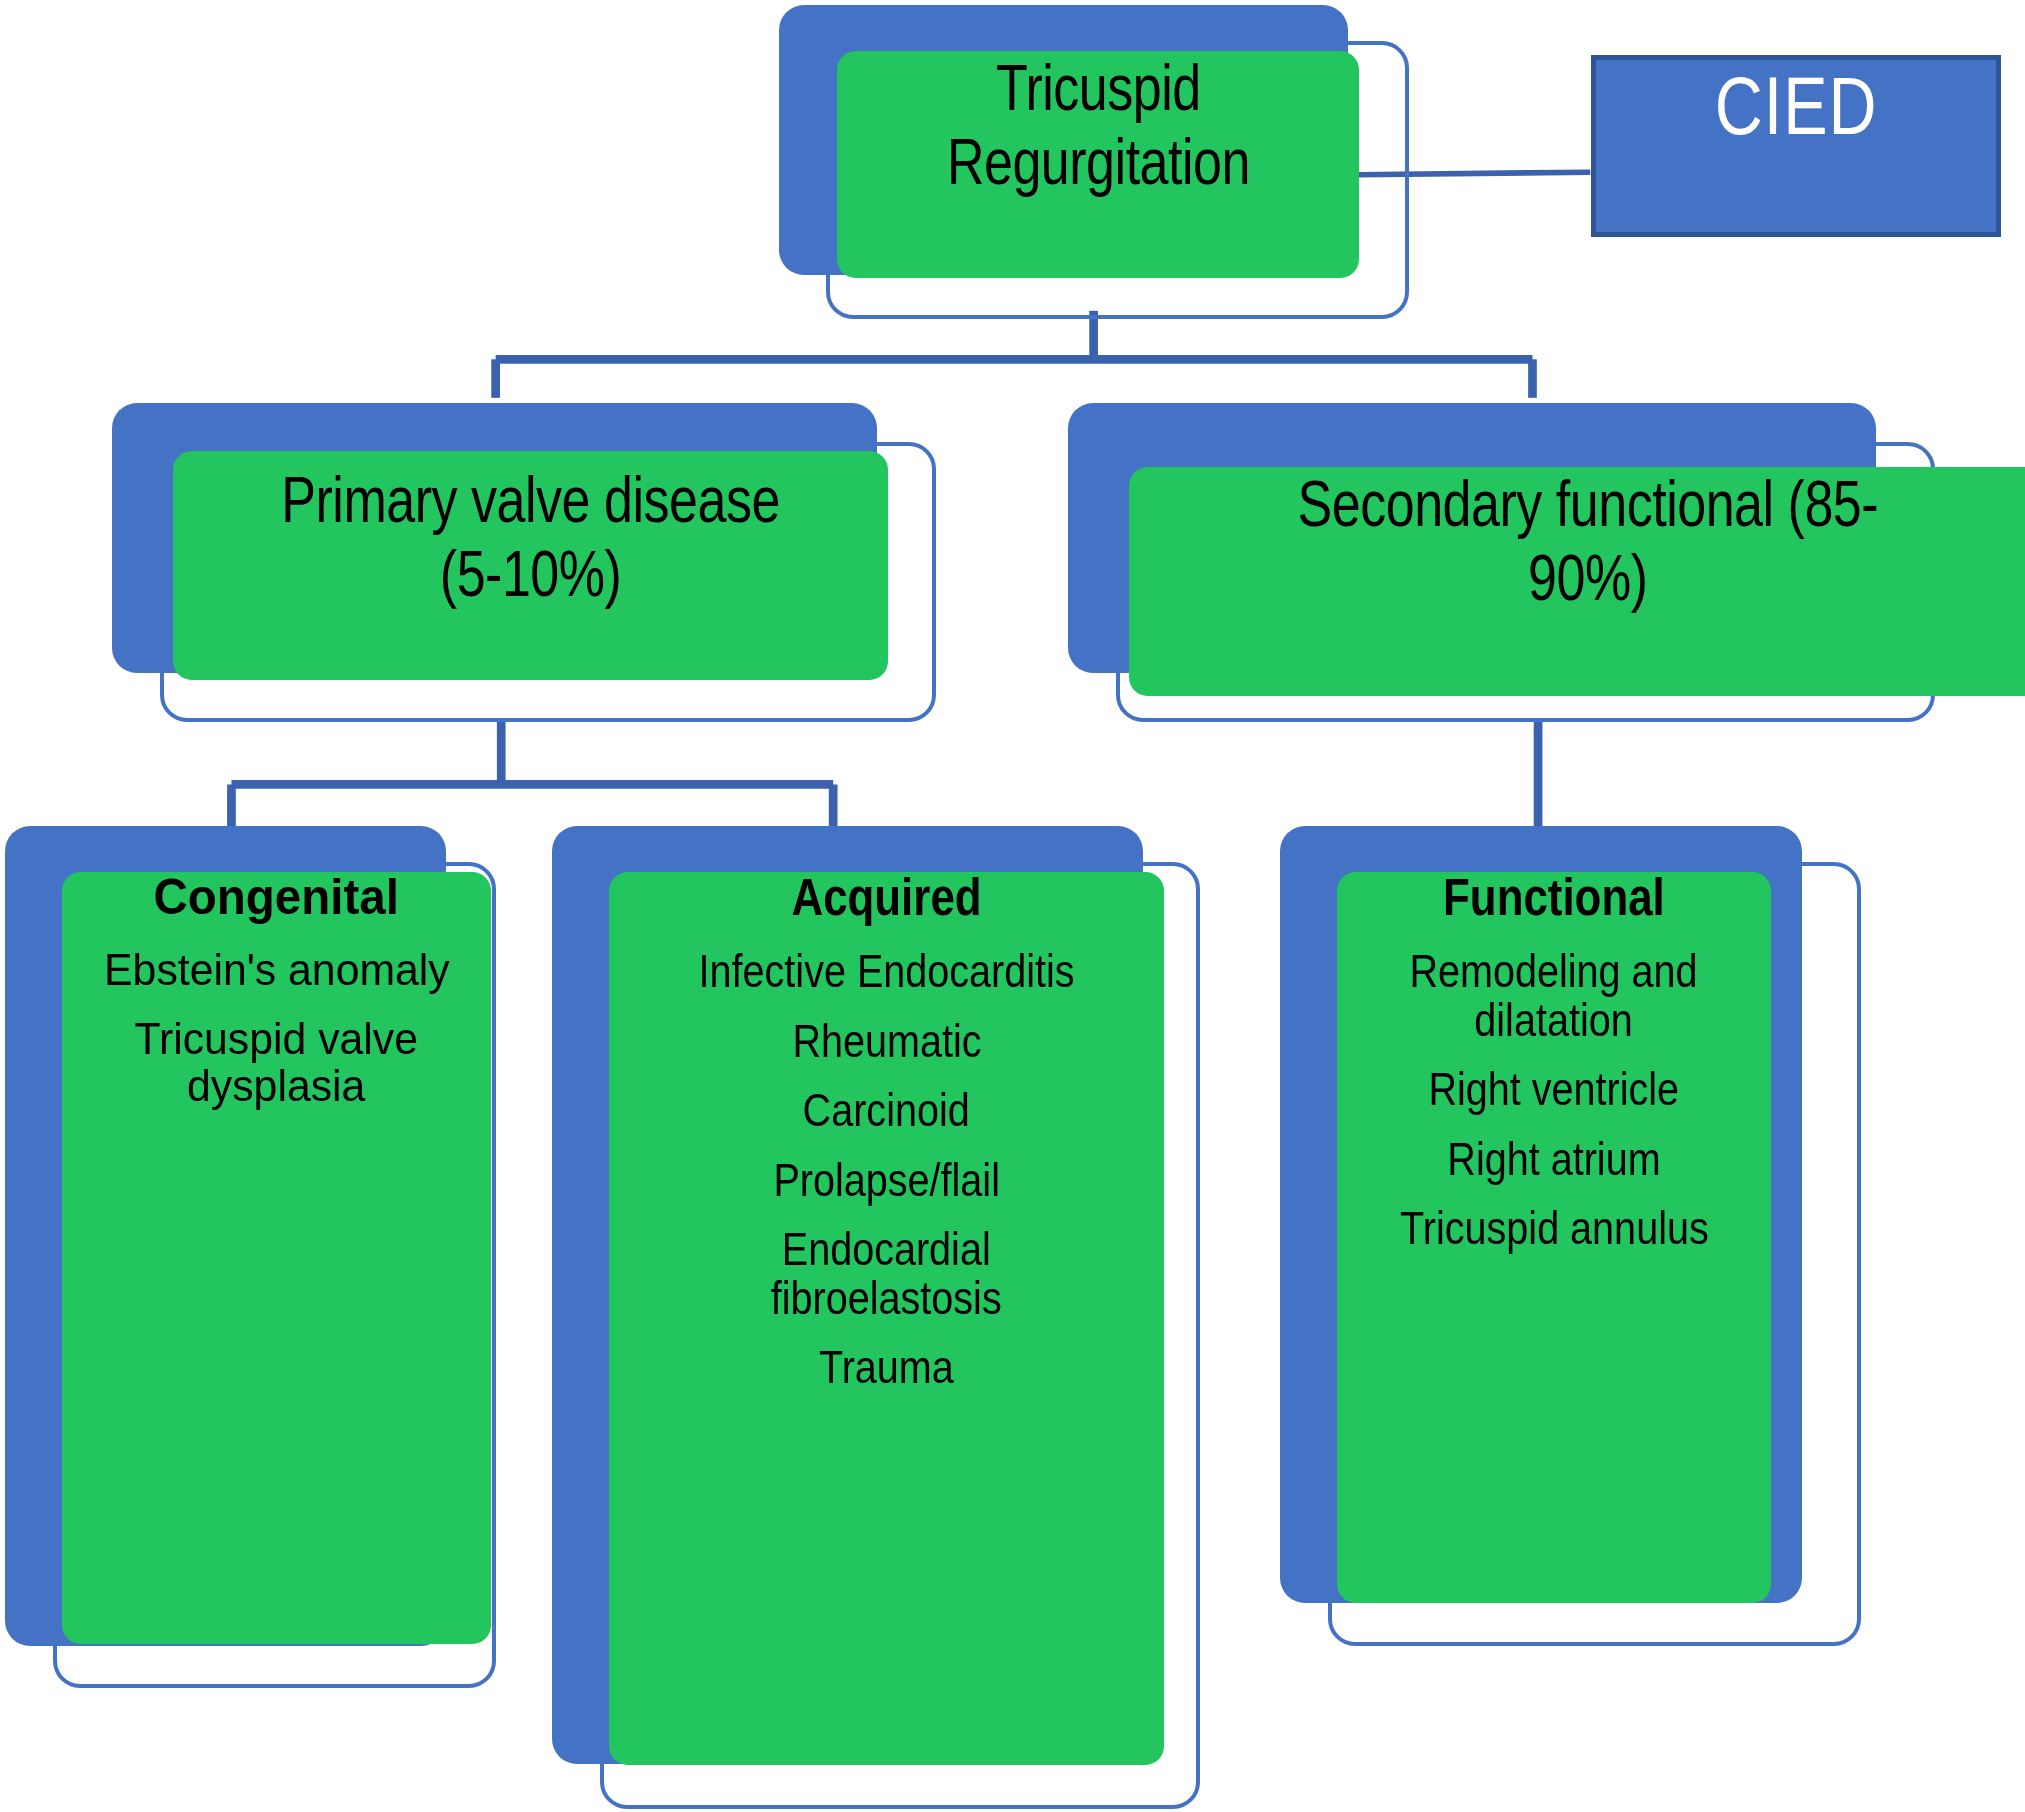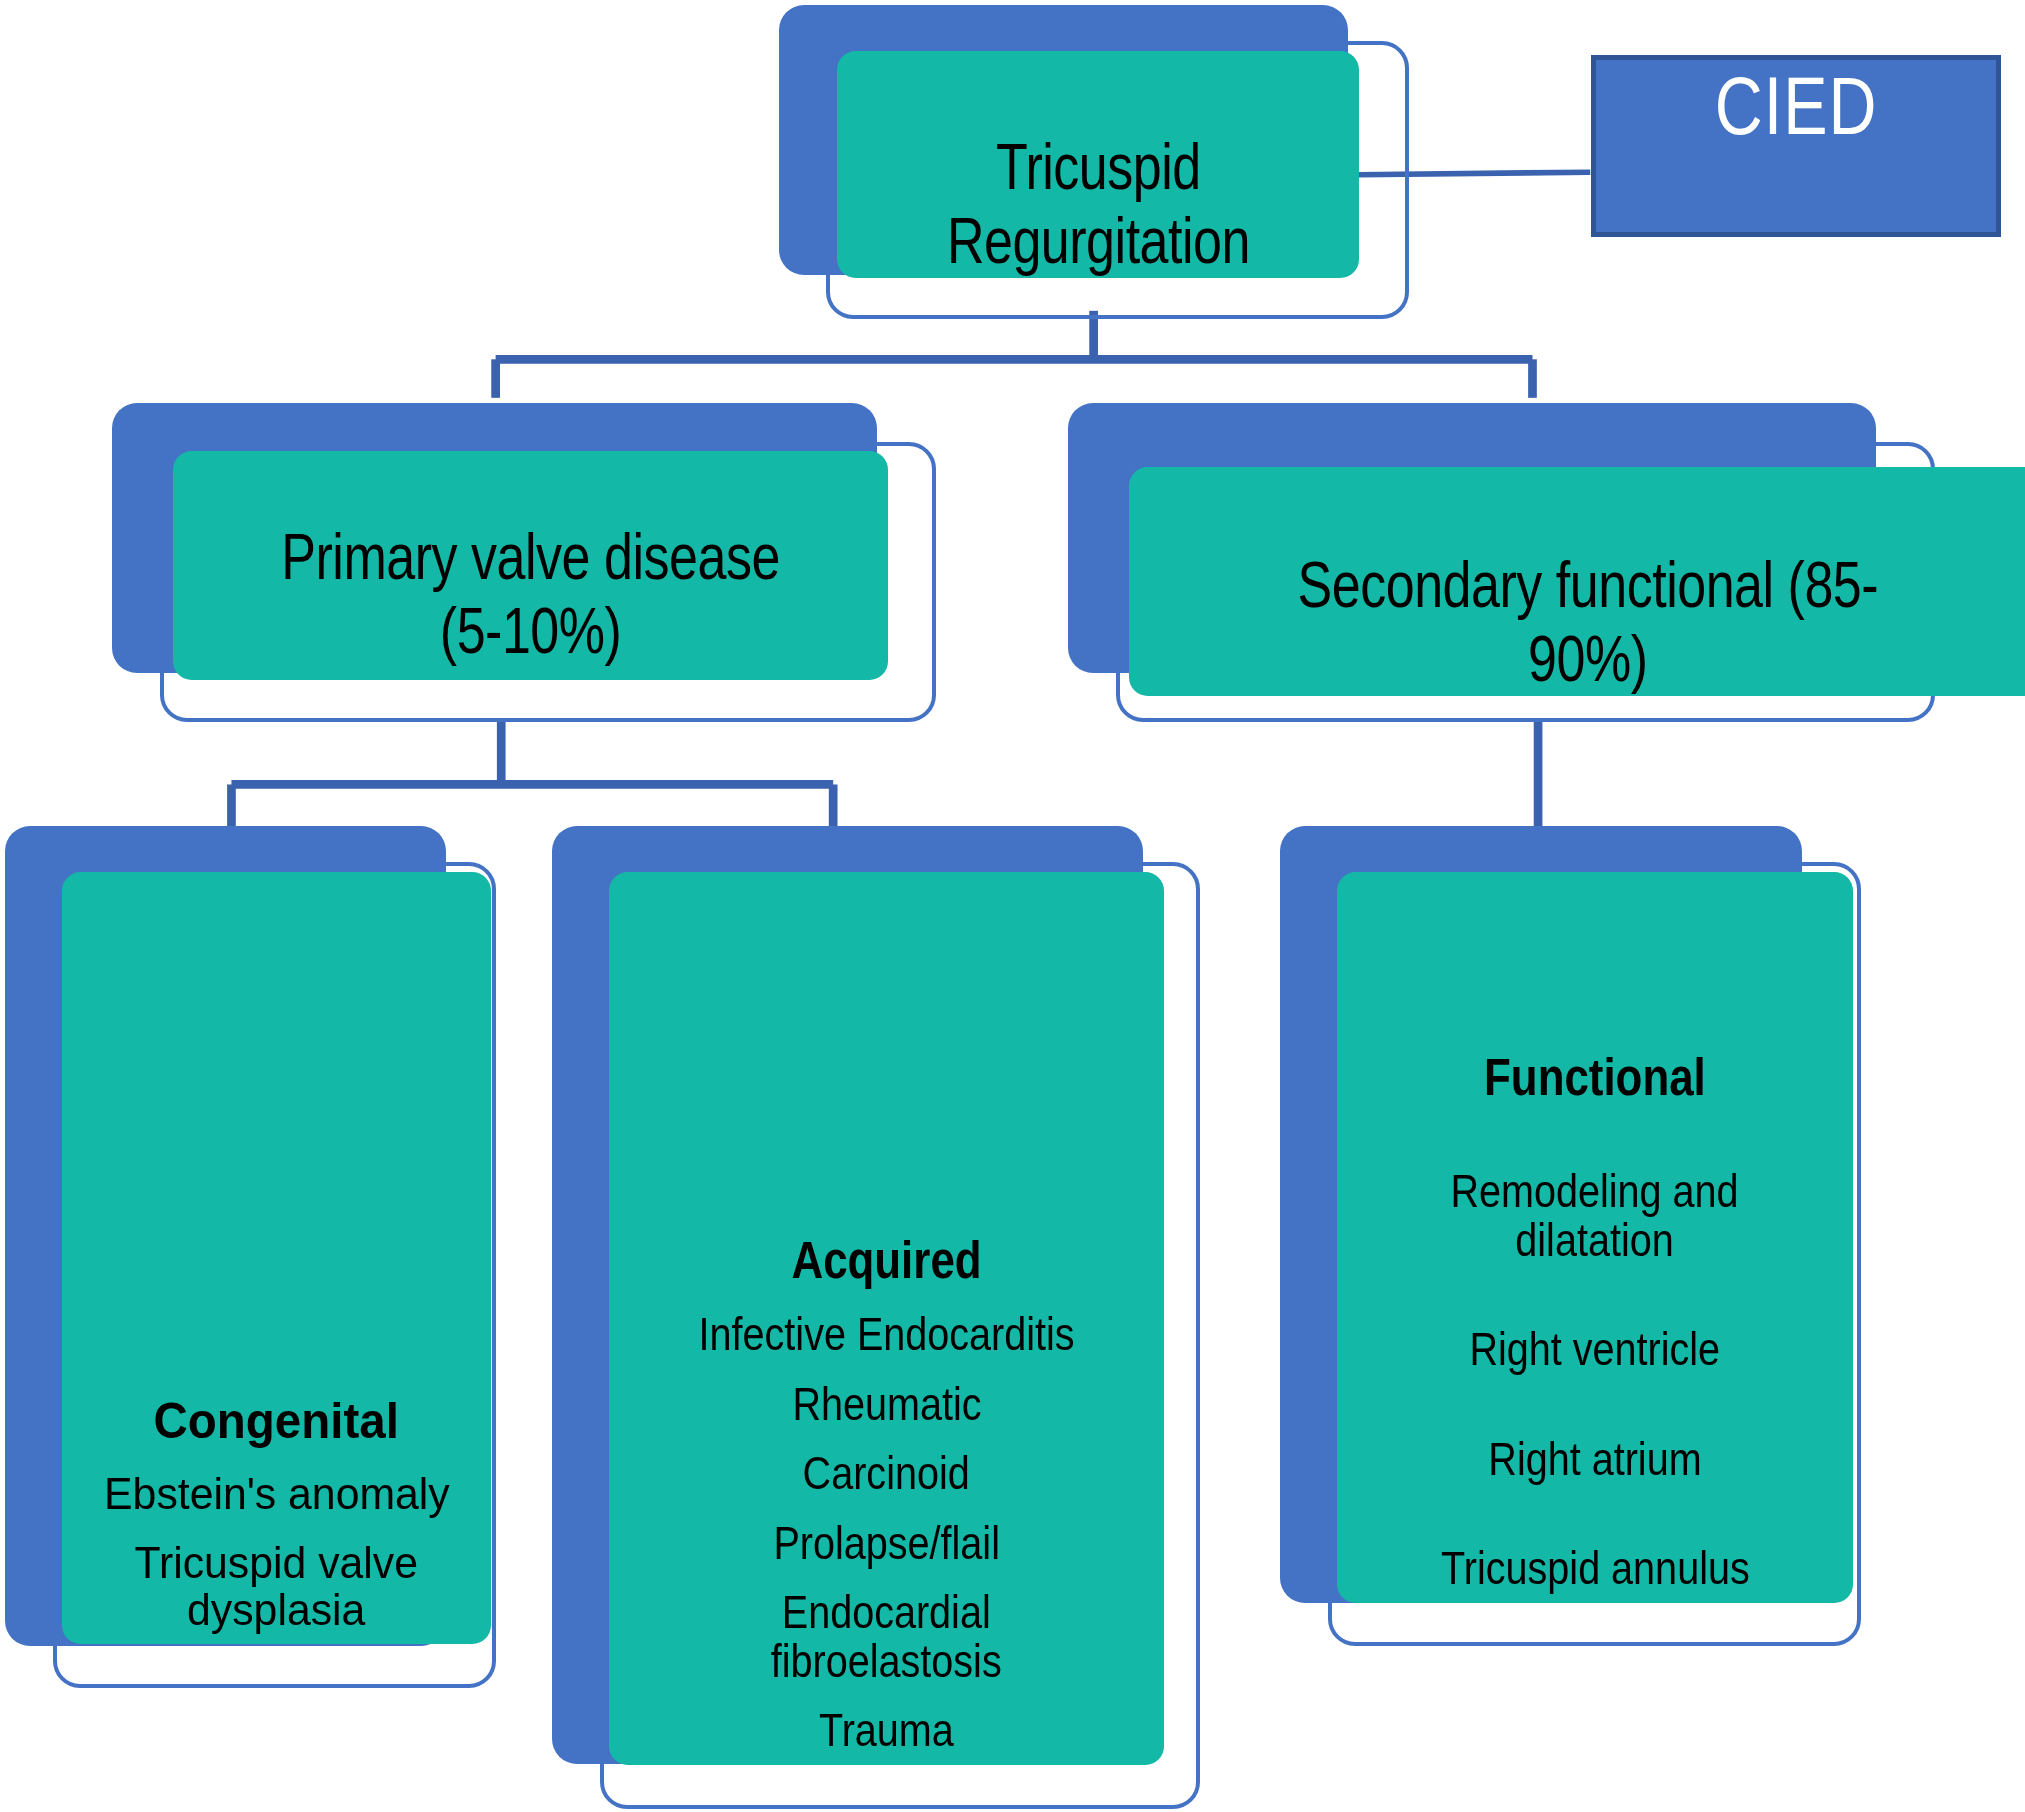--- a/index.html
+++ b/index.html
@@ -42,26 +42,26 @@
   
   .node .outline {
     position: absolute;
     background: transparent;
     border: 4.4px solid #4472C4;
     border-radius: 27px;
   }
   
   .node .panel {
     position: absolute;
-    background: #14b8a6;
+    background: #22c55e;
     border-radius: 18.7px;
     display: flex;
     flex-direction: column;
     align-items: center;
-    justify-content: flex-end;
+    justify-content: flex-start;
     box-sizing: border-box;
     text-align: center;
     color: #000000;
   }
 
   
   .headline {
     font-family: "Liberation Sans Narrow", "Liberation Sans", sans-serif;
     font-weight: 400;
     font-size: 65px;
@@ -203,21 +203,21 @@
       <span class="leaf-item">Prolapse/flail</span>
       <span class="leaf-item">Endocardial
 fibroelastosis</span>
       <span class="leaf-item">Trauma</span>
     </div>
   </div>
 
   <div class="node" style="left:1280px; top:826px; width:584px; height:821px;">
     <div class="plate" style="left:0; top:0; width:522px; height:777px;"></div>
     <div class="outline" style="left:48px; top:36px; width:525px; height:776px;"></div>
-    <div class="panel" style="left:57px; top:46px; width:516px; height:731px; padding:0 12px;gap:40px;">
+    <div class="panel" style="left:57px; top:46px; width:434px; height:731px; padding:0 12px;">
       <span class="leaf-title">Functional</span>
       <span class="leaf-item">Remodeling and
 dilatation</span>
       <span class="leaf-item">Right ventricle</span>
       <span class="leaf-item">Right atrium</span>
       <span class="leaf-item">Tricuspid annulus</span>
     </div>
   </div>
 
 </div>

